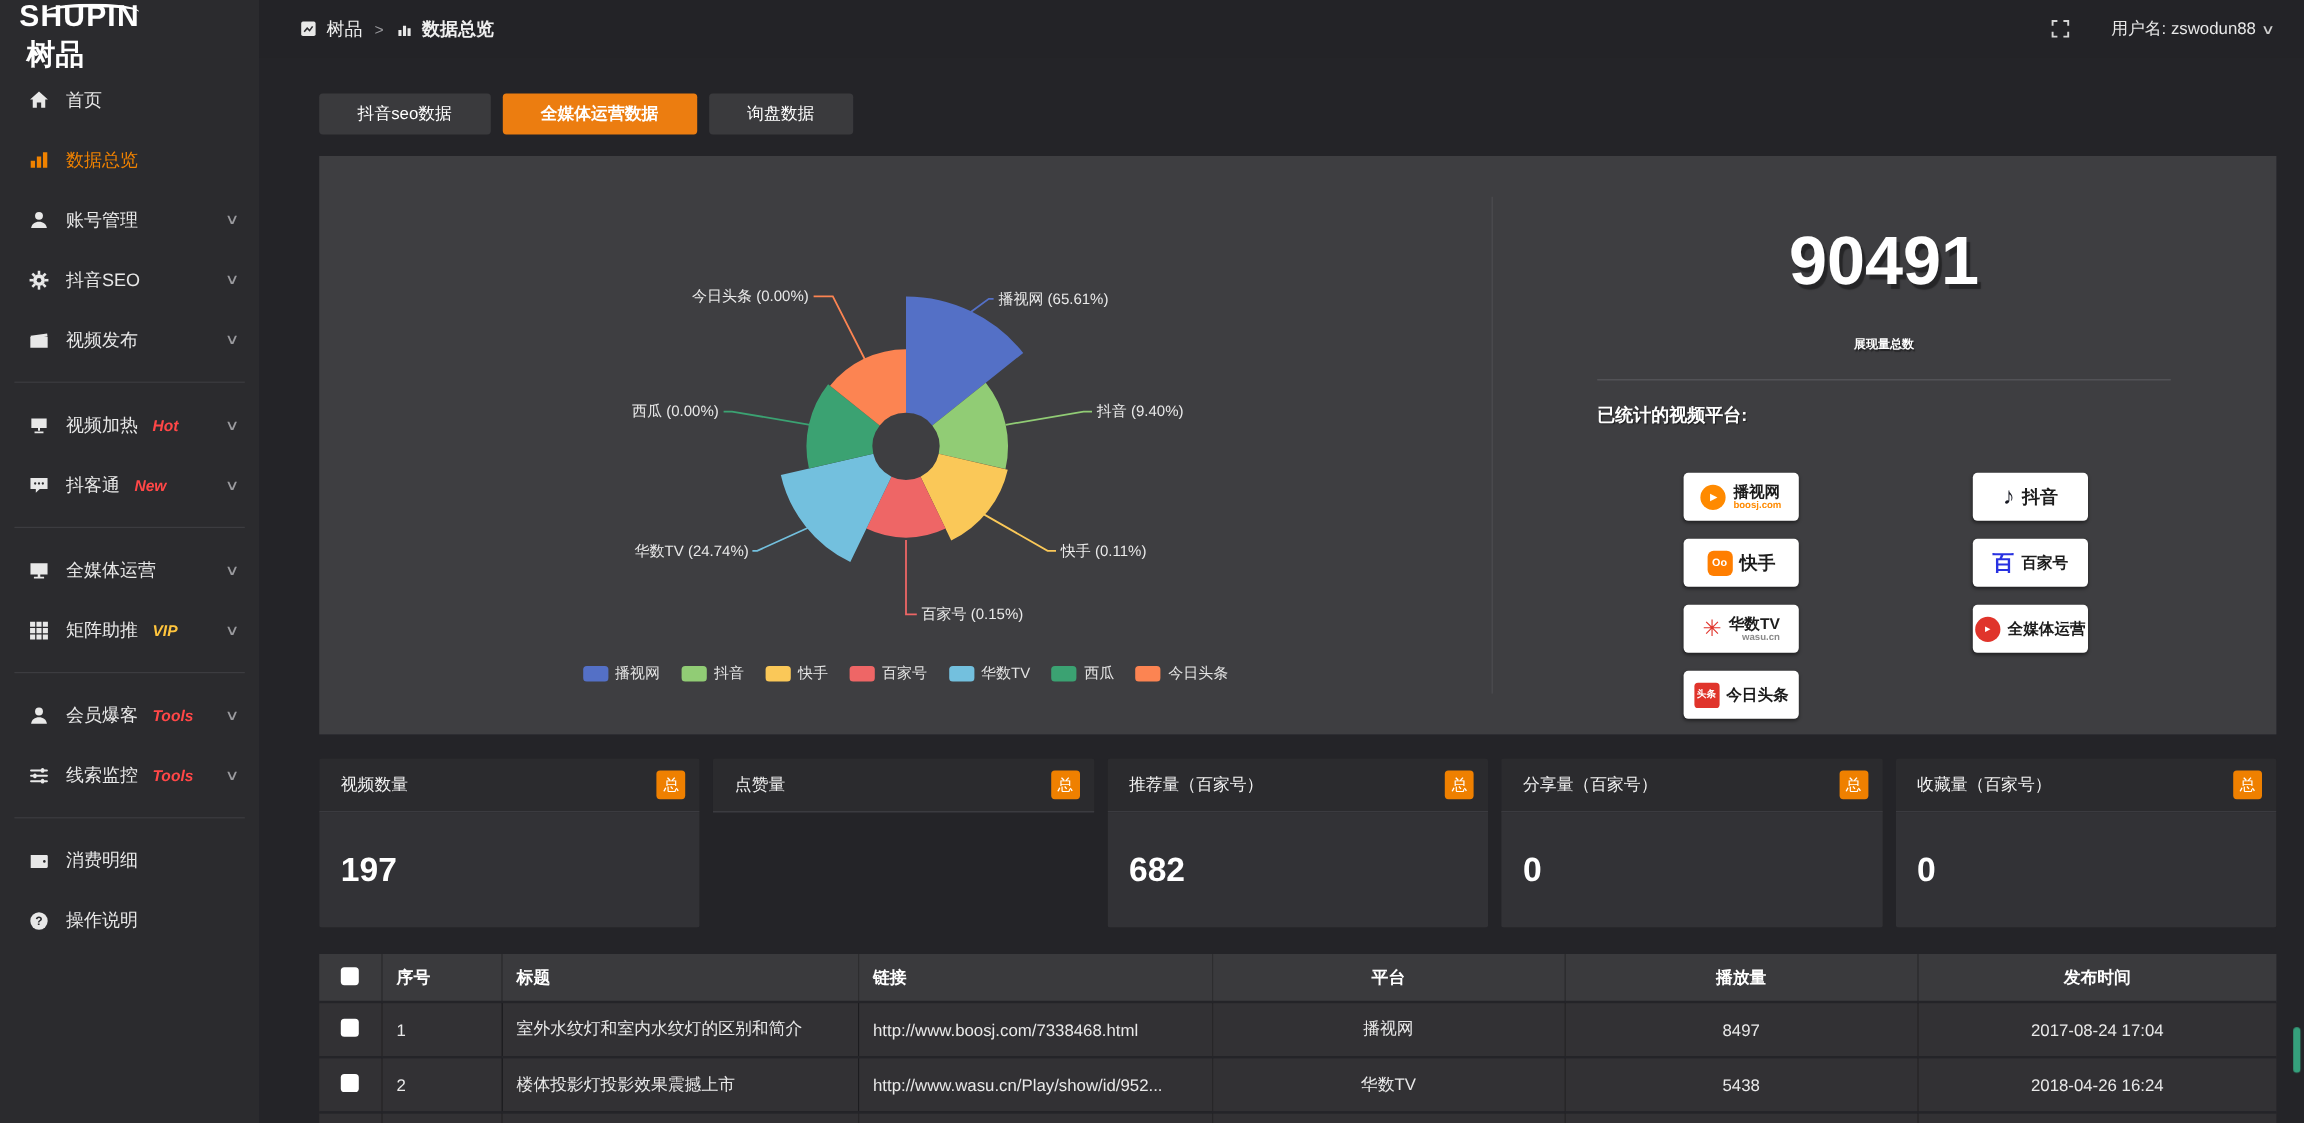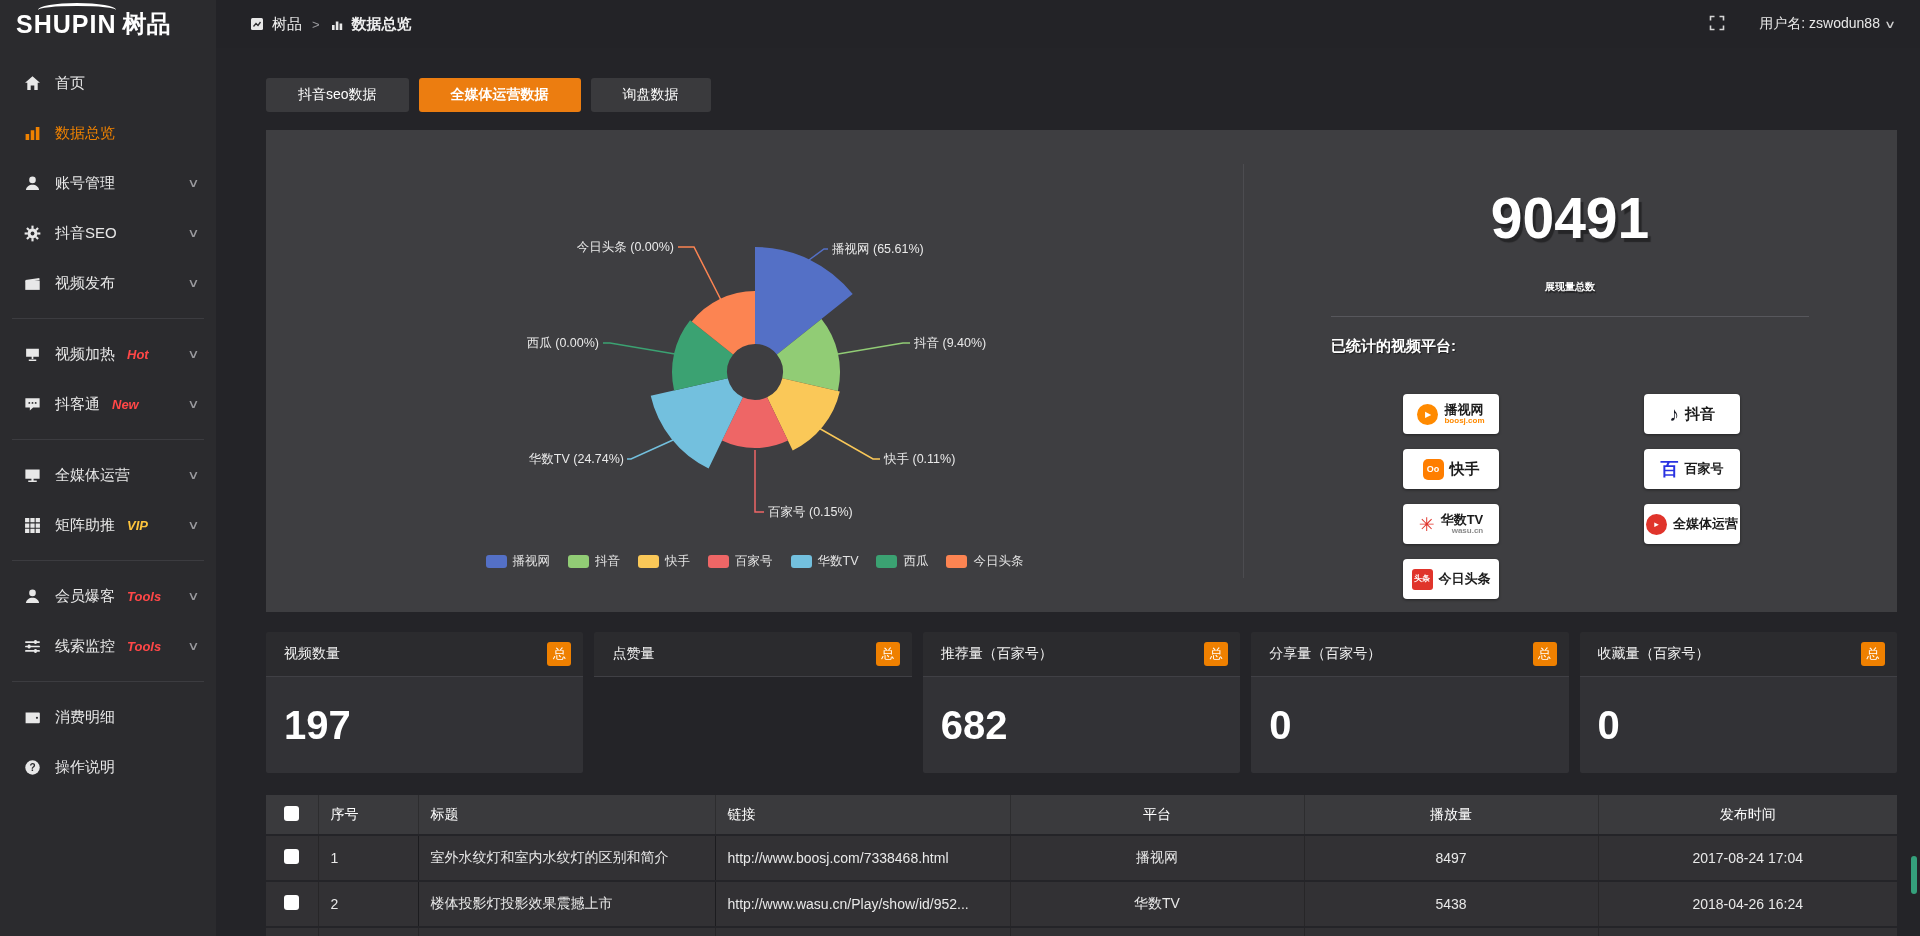--- a/index.html
+++ b/index.html
@@ -2,21 +2,21 @@
 <html><head>
 <meta charset="utf-8">
 <style>
   * { margin:0; padding:0; box-sizing:border-box; }
   html,body { width:1920px; height:936px; overflow:hidden; background:#242428;
               font-family:"Liberation Sans","DejaVu Sans",sans-serif; }
   .app { display:flex; width:1920px; height:936px; }
 
   
   .sidebar { width:216px; background:#2b2b2e; flex:none; height:936px; }
-  .logo { height:48px; display:flex; align-items:center; padding-left:16px; position:relative; }
+  .logo { height:48px; display:flex; padding-left:16px; position:relative;flex-direction:column; }
   .logo-arc { position:absolute; top:3px; left:38px; width:78px; height:14px;
               border-top:3px solid #fff; border-radius:50%; }
   .logo-main { color:#fff; font-size:25px; font-weight:800; letter-spacing:1px; }
   .logo-suffix { color:#fff; font-size:24px; font-weight:800; margin-left:6px; }
   .menu { list-style:none; padding-top:10px; }
   .menu li.mi { height:50px; display:flex; align-items:center; padding:0 18px 0 24px;
                 color:#e8e8e8; font-size:15px; cursor:pointer; }
   .menu li.mi .micon { width:17px; height:17px; margin-right:14px; flex:none; display:flex; }
   .menu li.mi svg { width:17px; height:17px; }
   .menu li.active { color:#f08200; }
@@ -27,21 +27,21 @@
   .mi-caret { margin-left:auto; color:#9a9a9e; font-size:12px; transform:scaleX(1.4); }
   .menu .mdiv { height:1px; background:#3c3c40; margin:10px 12px; }
 
   
   .main { flex:1; display:flex; flex-direction:column; }
   .topbar { height:48px; background:#232327; display:flex; align-items:center;
             padding:0 26px 0 34px; flex:none; }
   .breadcrumb { display:flex; align-items:center; gap:8px; color:#efefef; font-size:15px; }
   .bc-sep { color:#9a9a9e; font-size:13px; padding:0 2px; }
   .bc-current { font-weight:bold; }
-  .topbar-right { margin-left:auto; display:flex; gap:34px; }
+  .topbar-right { margin-left:auto; display:flex; align-items:center; gap:34px; }
   .fullscreen-btn { display:flex; cursor:pointer; }
   .user-menu { color:#e8e8e8; font-size:14px; display:flex; align-items:center; gap:6px; cursor:pointer; }
   .user-caret { color:#cfcfcf; font-size:11px; transform:scaleX(1.5); }
 
   .content { padding:30px 23px 0 50px; }
 
   
   .tabs { display:flex; gap:10px; margin-bottom:18px; }
   .tab { height:34px; padding:0 32px; background:#3a3a3d; color:#fff; font-size:14px;
          border:none; border-radius:3px; display:flex; align-items:center; cursor:pointer; }
@@ -89,25 +89,25 @@
   
   .stats-row { display:grid; grid-template-columns:repeat(5,1fr); gap:11px; width:1631px;
                margin-bottom:22px; }
   .stat-card { height:141px; border-radius:2px; overflow:hidden; }
   .stat-head { height:45px; background:#2b2b2e; display:flex; align-items:center;
                padding:0 12px 0 18px; border-bottom:1px solid #404045; }
   .stat-title { color:#f2f2f2; font-size:14px; }
   .stat-badge { margin-left:auto; width:24px; height:24px; background:#ef8000; color:#fff;
                 font-size:13px; border-radius:3px; display:flex; align-items:center; justify-content:center; }
   .stat-body { height:96px; background:#323236; display:flex; align-items:center; padding-left:18px; }
-  .stat-value { color:#fff; font-size:40px; font-weight:bold; }
+  .stat-value { color:#fff; font-size:28px; font-weight:bold; }
 
   
   table.data { width:1631px; border-collapse:collapse; table-layout:fixed; }
-  table.data th { background:#3a3a3d; color:#fff; font-size:14px; font-weight:normal; height:40px; }
+  table.data th { background:#3a3a3d; color:#fff; font-size:14px; font-weight:bold; height:40px; }
   table.data td { background:#323134; color:#e9e9e9; font-size:14px; height:46px; }
   table.data th, table.data td { border-left:1px solid rgba(0,0,0,.22); padding:0 12px; }
   table.data th:first-child, table.data td:first-child { border-left:none; }
   table.data tr { border-bottom:2px solid #242428; }
   .al { text-align:left; } .ac { text-align:center; }
   .cell-link { color:#f39119; cursor:pointer; white-space:nowrap; overflow:hidden; }
   .checkbox { width:15px; height:15px; background:#fff; border-radius:3px; display:inline-block;
               cursor:pointer; }
 
   .scroll-thumb { position:fixed; right:3px; top:856px; width:6px; height:38px;

